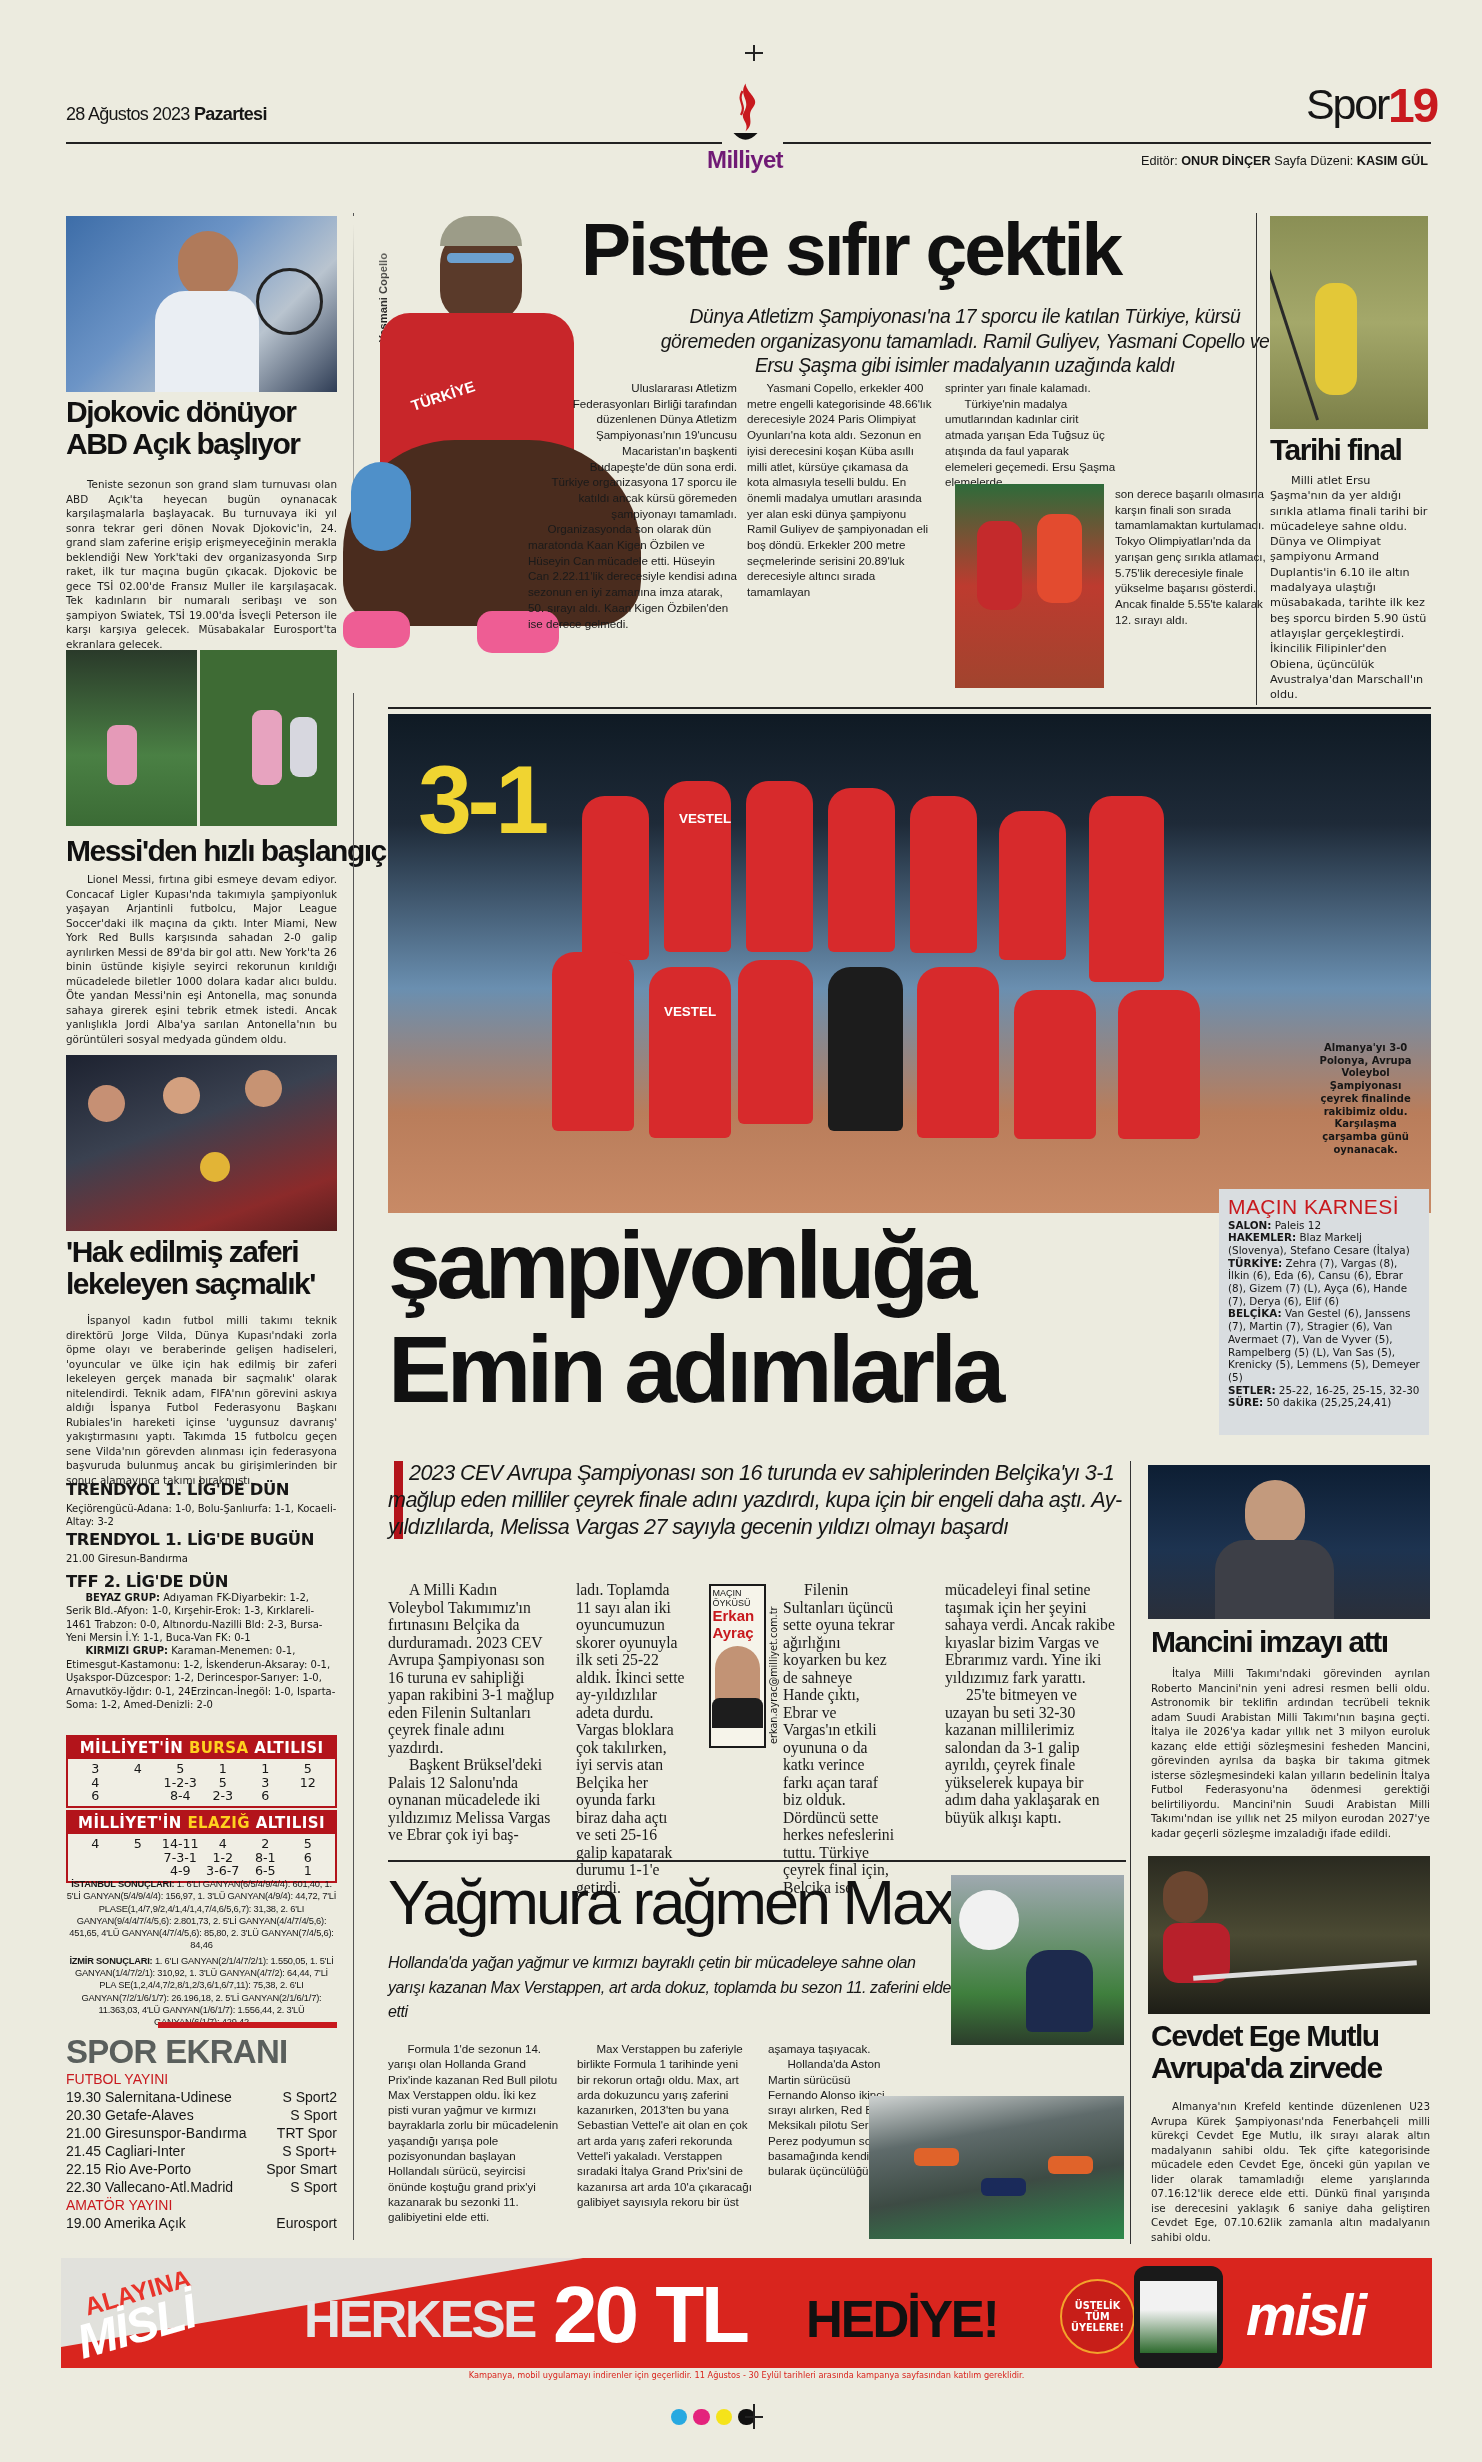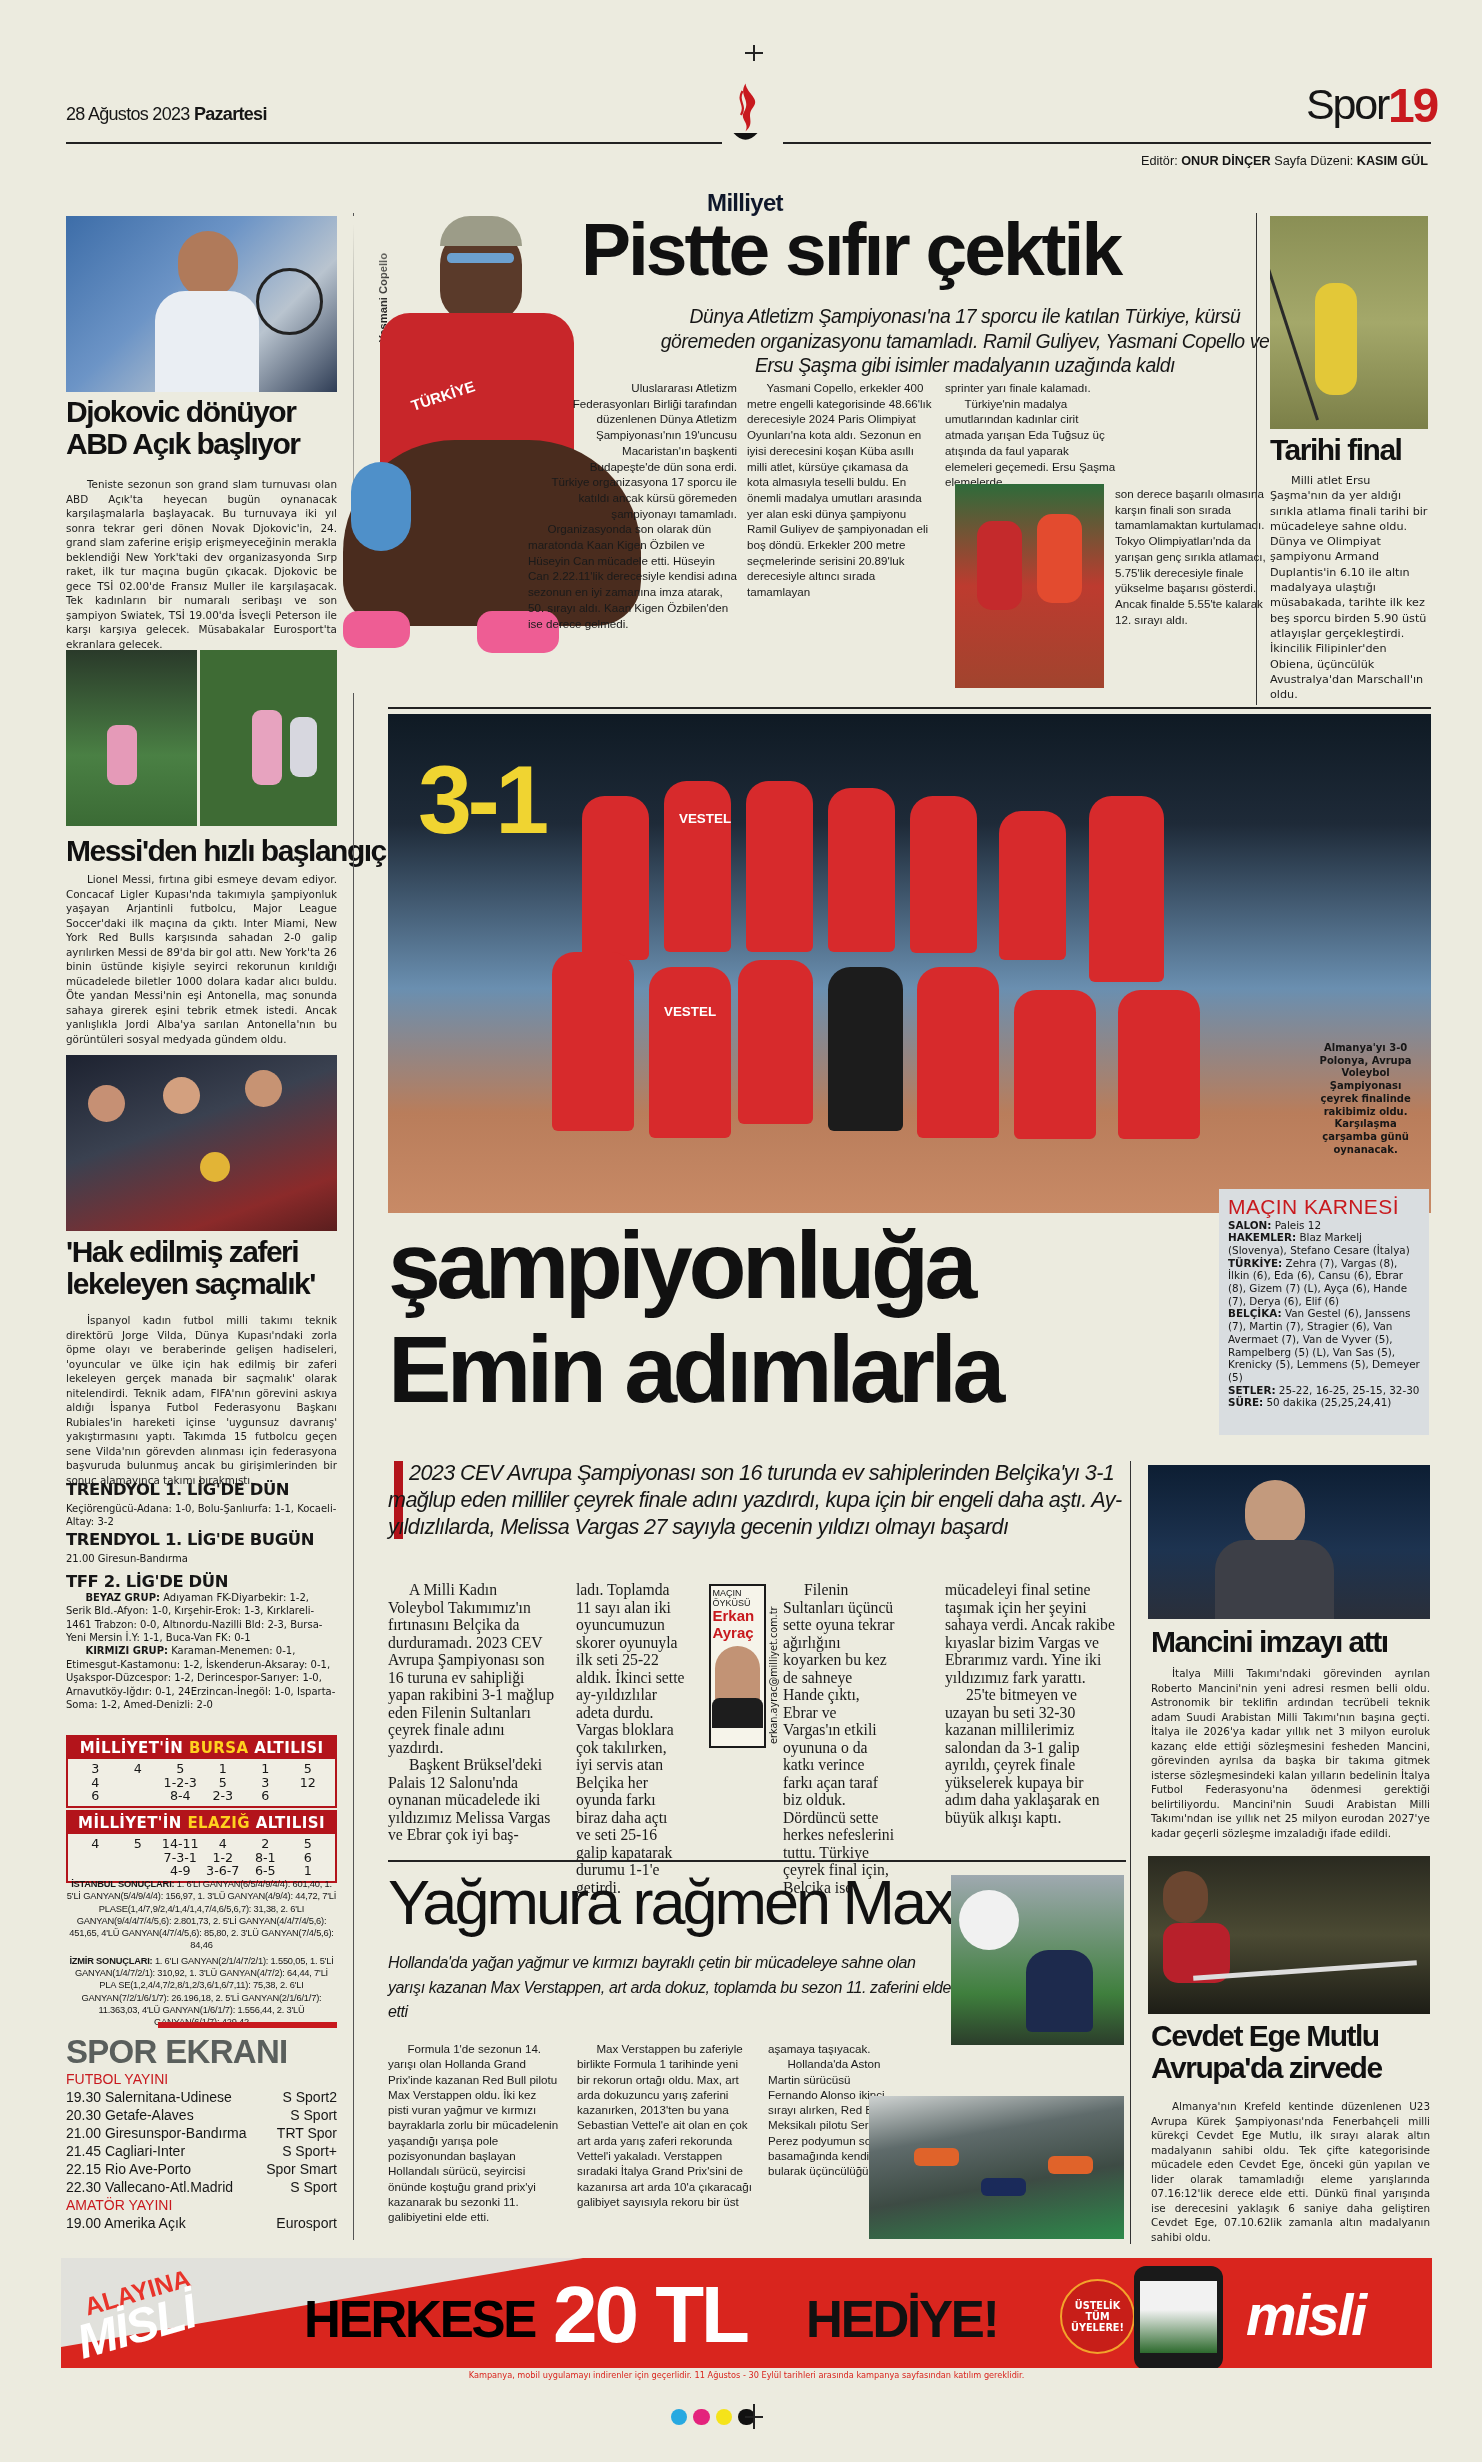--- a/index.html
+++ b/index.html
@@ -36,21 +36,21 @@
   <b>Pazartesi</b>
 </div>
 
 <div class="abs" style="left:723px;top:82px;width:45px;height:60px;">
   <svg width="45" height="60" viewBox="0 0 60 80">
     <path d="M30 2 C20 18 38 24 28 40 C22 50 36 54 30 66 C44 54 30 46 40 34 C50 22 32 16 30 2Z" fill="#c8191e"></path>
     <path d="M26 12 C18 26 32 30 24 44" stroke="#c8191e" stroke-width="3" fill="none"></path>
     <path d="M14 68 Q30 86 46 68 Z" fill="#111"></path>
   </svg>
 </div>
-<div class="abs" style="left:693px;top:146px;width:104px;text-align:center;font-family:'Liberation Sans',sans-serif;font-weight:bold;font-size:24px;color:#0f172a;letter-spacing:-0.7px;margin-top:43px;">Milliyet</div>
+<div class="abs" style="left:693px;top:146px;width:104px;text-align:center;font-family:'Liberation Sans',sans-serif;font-weight:bold;font-size:24px;color:#701a75;letter-spacing:-0.7px;">Milliyet</div>
 
 <div class="abs" style="left:1306px;top:80px;font-family:'Liberation Sans',sans-serif;font-size:43px;font-weight:300;letter-spacing:-2.2px;">Spor</div>
 <div class="abs" style="left:1388px;top:78px;font-family:'Liberation Sans',sans-serif;font-size:48px;font-weight:bold;color:#c8191e;letter-spacing:-2.2px;">19</div>
 
 <div class="rule" style="left:66px;top:142px;width:656px;height:2.2px;"></div>
 <div class="rule" style="left:783px;top:142px;width:648px;height:2.2px;"></div>
 
 <div class="abs cond" style="right:54px;top:154px;font-size:12.7px;">
   <span>Editör:</span>
   <b>ONUR DİNÇER</b>
@@ -377,21 +377,21 @@
   <div>Avrupa'da zirvede</div>
 </div>
 <div class="abs body" style="left:1151px;top:2099px;width:279px;font-size:10.4px;line-height:14.5px;">
   <p>Almanya'nın Krefeld kentinde düzenlenen U23 Avrupa Kürek Şampiyonası'nda Fenerbahçeli milli kürekçi Cevdet Ege Mutlu, ilk sırayı alarak altın madalyanın sahibi oldu. Tek çifte kategorisinde mücadele eden Cevdet Ege, önceki gün yapılan ve lider olarak tamamladığı eleme yarışlarında 07.16:12'lik derece elde etti. Dünkü final yarışında ise derecesini yaklaşık 6 saniye daha geliştiren Cevdet Ege, 07.10.62lik zamanla altın madalyanın sahibi oldu.</p>
 </div>
 
 <div class="abs" style="left:61px;top:2258px;width:1371px;height:110px;background:#d9251e;overflow:hidden;">
   <div class="abs" style="left:0;top:0;width:0;height:0;border-left:522px solid #e1e1dc;border-bottom:89px solid transparent;"></div>
   <div class="abs" style="left:22.4px;top:22.4px;transform:rotate(-16deg);font-family:'Liberation Sans',sans-serif;font-weight:bold;color:#e8332a;font-size:25px;line-height:24px;">ALAYINA</div>
   <div class="abs" style="left:15px;top:46px;transform:rotate(-16deg);font-family:'Liberation Sans',sans-serif;font-weight:bold;font-style:italic;color:#fff;font-size:48px;line-height:46px;letter-spacing:-1.5px;">MİSLİ</div>
-  <div class="abs" style="left:243px;top:33px;font-family:'Liberation Sans',sans-serif;font-weight:bold;font-size:51px;color:#000000;letter-spacing:-2.2px;line-height:57px;">HERKESE</div>
+  <div class="abs" style="left:243px;top:33px;font-family:'Liberation Sans',sans-serif;font-weight:bold;font-size:51px;color:#e5e5e5;letter-spacing:-2.2px;line-height:57px;">HERKESE</div>
   <div class="abs" style="left:492px;top:16.4px;font-family:'Liberation Sans',sans-serif;font-weight:bold;font-size:80px;color:#fff;letter-spacing:-3px;line-height:82px;">20 TL</div>
   <div class="abs" style="left:745px;top:33px;font-family:'Liberation Sans',sans-serif;font-weight:bold;font-size:51px;color:#111;letter-spacing:-2.2px;line-height:57px;">HEDİYE!</div>
   <div class="abs" style="left:999px;top:21px;width:75px;height:75px;border-radius:50%;border:2.2px solid #f3a32b;background:#c71e18;display:flex;align-items:center;justify-content:center;text-align:center;color:#fff;font-weight:bold;font-size:9.7px;line-height:11.2px;padding:7.5px;">ÜSTELİK TÜM ÜYELERE!</div>
   <div class="abs" style="left:1073px;top:7.5px;width:89px;height:104px;background:#1a1a1a;border-radius:12px;">
     <div style="margin:15px 6px;height:72px;background:linear-gradient(180deg,#f2f2f2 0%,#f2f2f2 40%,#2d6a2d 100%);"></div>
   </div>
   <div class="abs" style="left:1185px;top:27px;font-family:Liberation Sans, sans-serif;font-weight:bold;font-style:italic;font-size:57px;color:#fff;letter-spacing:-2.2px;line-height:60px;">misli</div>
 </div>
 <div class="abs" style="left:61px;top:2370px;width:1371px;text-align:center;font-size:8.2px;color:#d9251e;">Kampanya, mobil uygulamayı indirenler için geçerlidir. 11 Ağustos - 30 Eylül tarihleri arasında kampanya sayfasından katılım gereklidir.</div>
 

